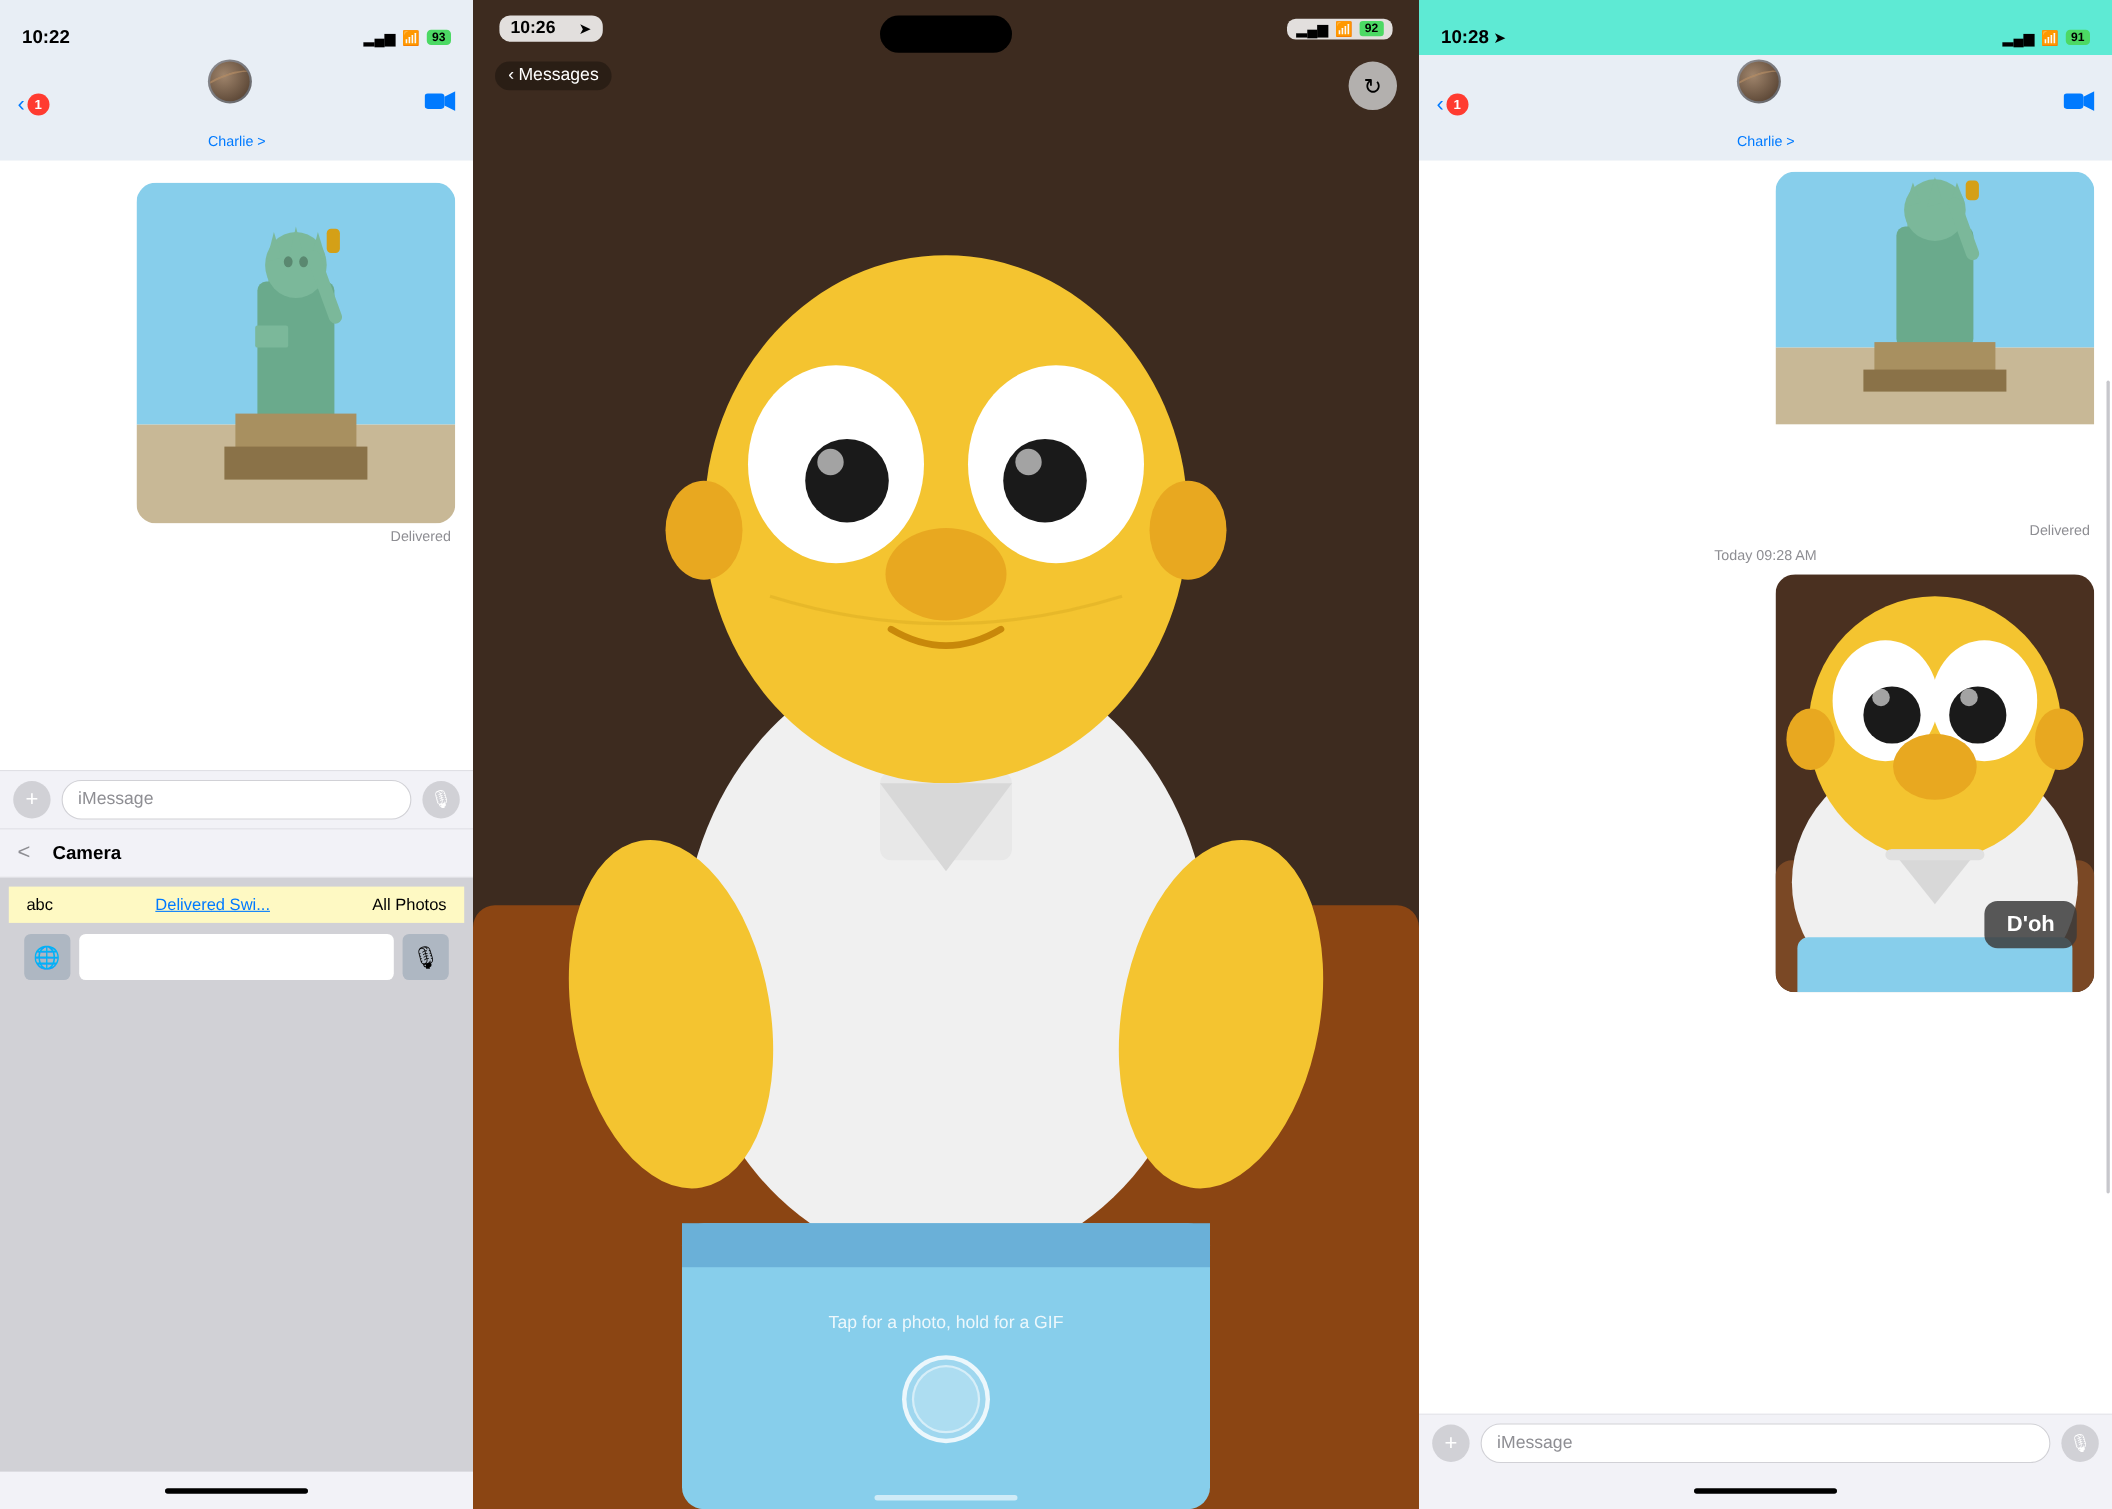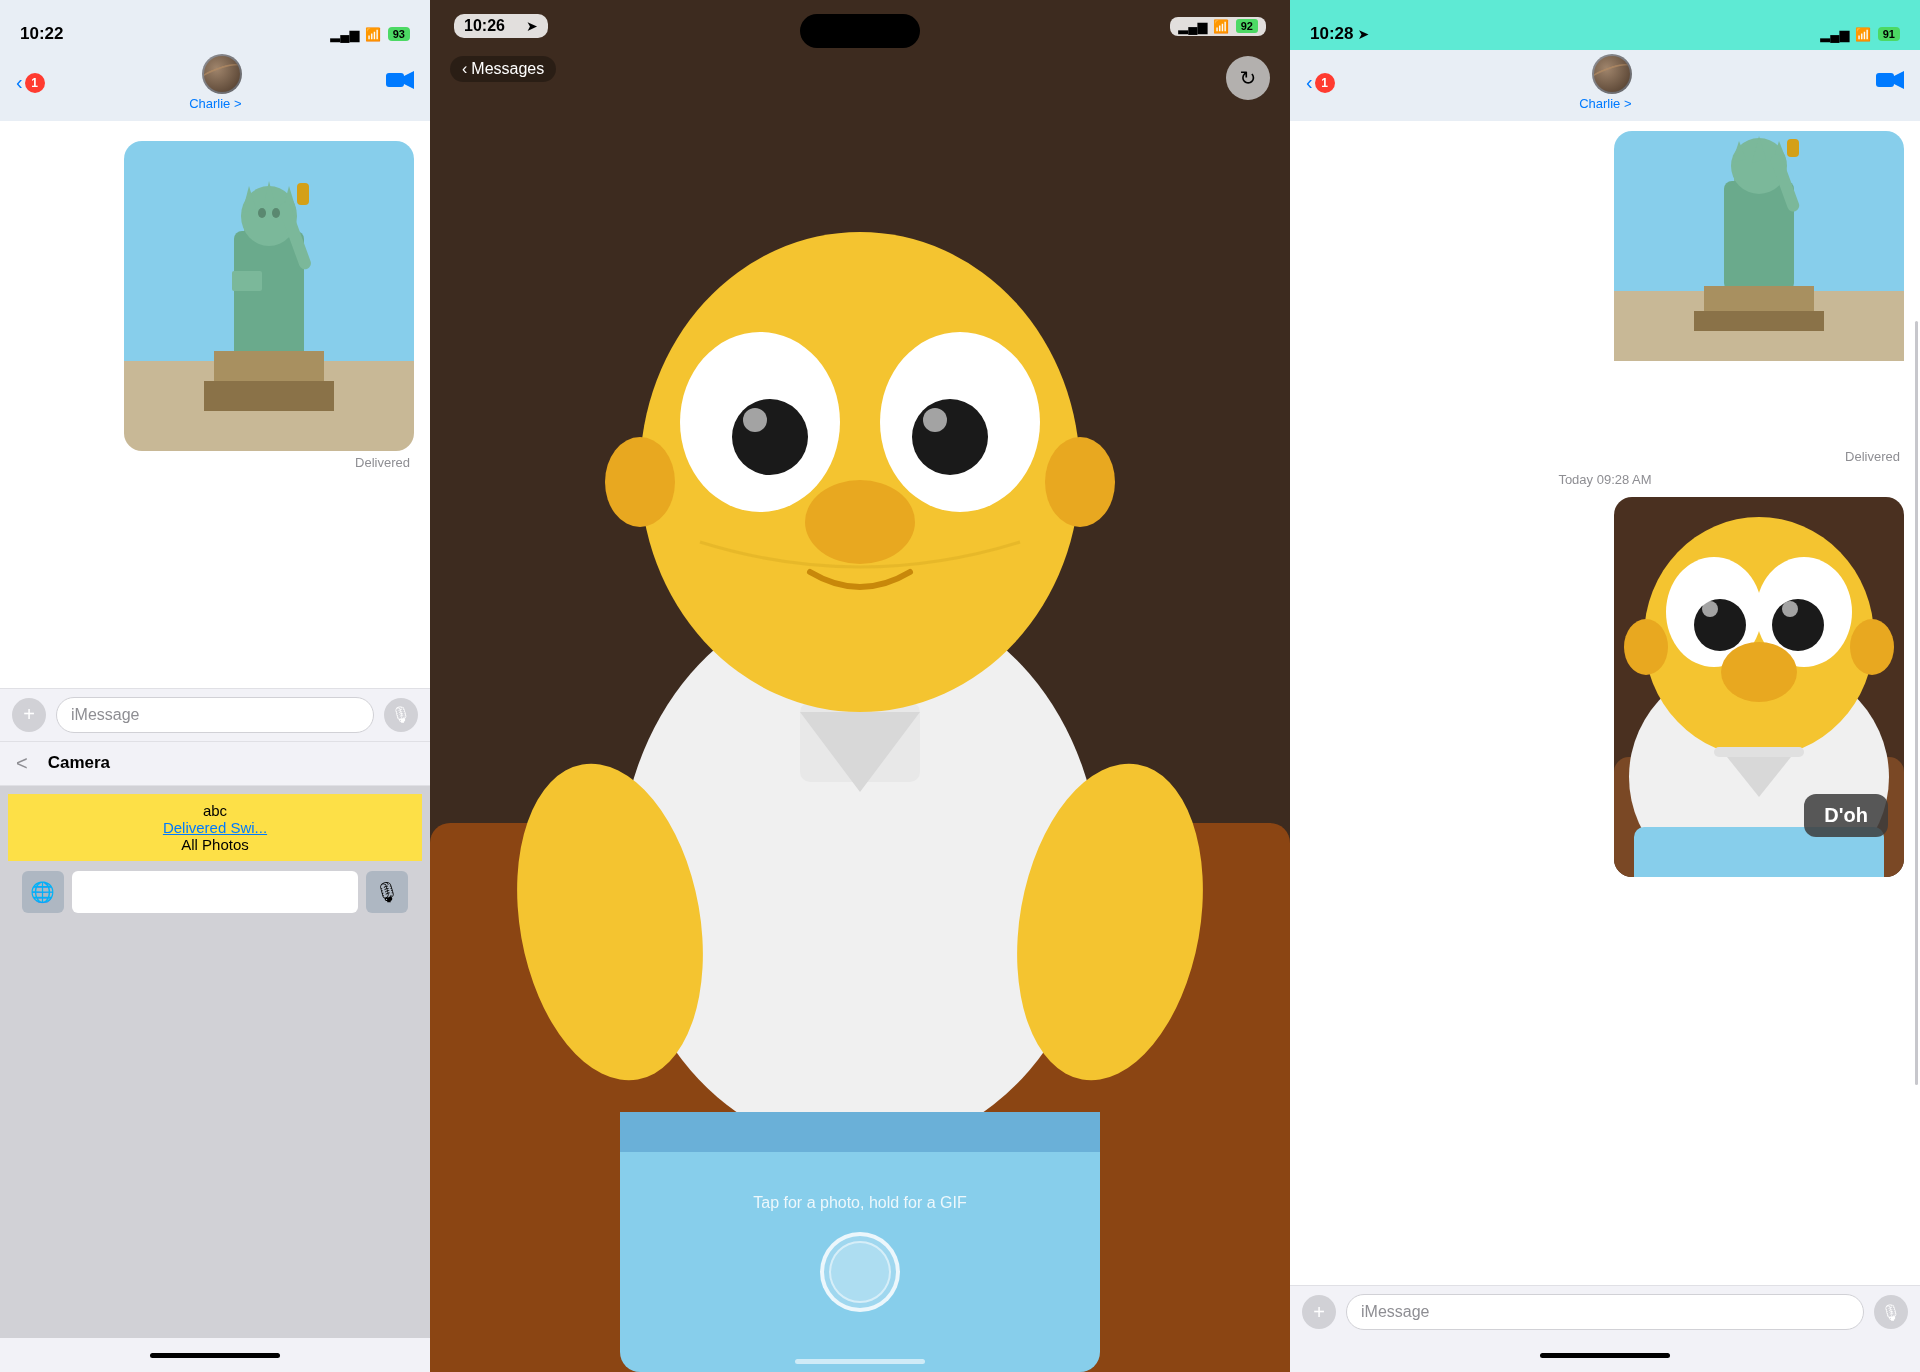--- a/index.html
+++ b/index.html
@@ -95,21 +95,22 @@
       height: 20px;
       display: flex;
       align-items: center;
       justify-content: center;
       font-size: 12px;
       font-weight: 700;
     }
     .nav-center {
       display: flex;
       flex-direction: column;
-      align-items: flex-end;
+      align-items: flex-start;
+      gap: 25px;
     }
     .nav-avatar {
       width: 40px;
       height: 40px;
       border-radius: 50%;
       background: linear-gradient(135deg, #8e8e93, #636366);
       display: flex;
       align-items: center;
       justify-content: center;
       overflow: hidden;
@@ -606,21 +607,21 @@
     <div class="input-mic-btn">🎙</div>
   </div>
 
   <div class="camera-panel-header">
     <span class="camera-back-btn">&lt;</span>
     <span class="camera-title">Camera</span>
   </div>
 
 
   <div class="keyboard-area" style="background:#d1d1d6; flex:1;">
-    <div class="keyboard-row-tabs flex-row" style="background:#fde047; padding:8px 16px; margin-bottom:0; align-items:center; justify-content:space-between;flex-direction:column;">
+    <div class="keyboard-row-tabs flex-row" style="background:#fef9c3; padding:8px 16px; margin-bottom:0; align-items:center; justify-content:space-between;">
       <span class="keyboard-abc">abc</span>
       <span class="keyboard-tab-active">Delivered Swi...</span>
       <span class="keyboard-tab">All Photos</span>
     </div>
     <div class="keyboard-bottom-row" style="padding:10px 14px; display:flex; align-items:center;">
       <div class="keyboard-globe-btn">🌐</div>
       <div class="keyboard-space"></div>
       <div class="keyboard-mic-btn">🎙</div>
     </div>
   </div>

